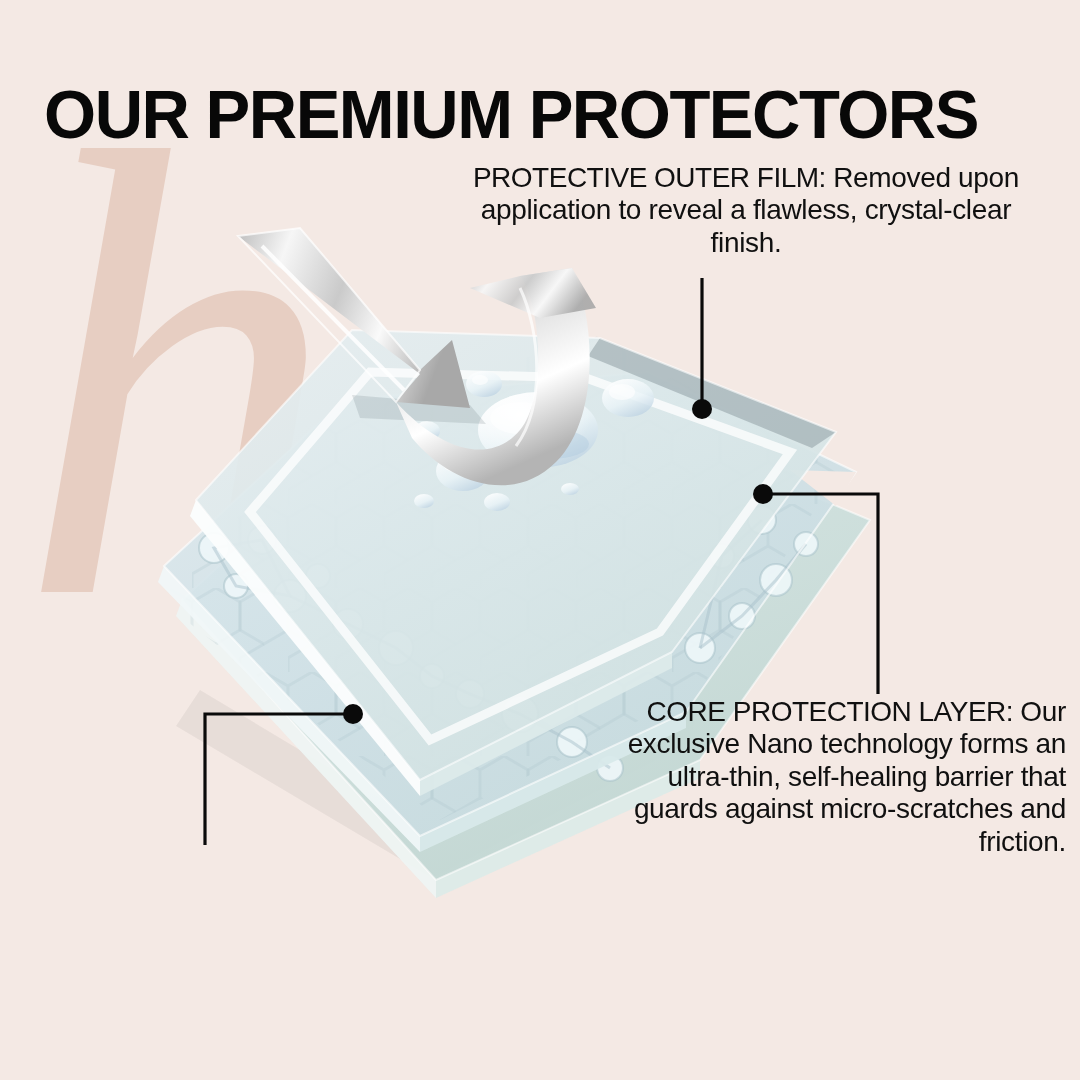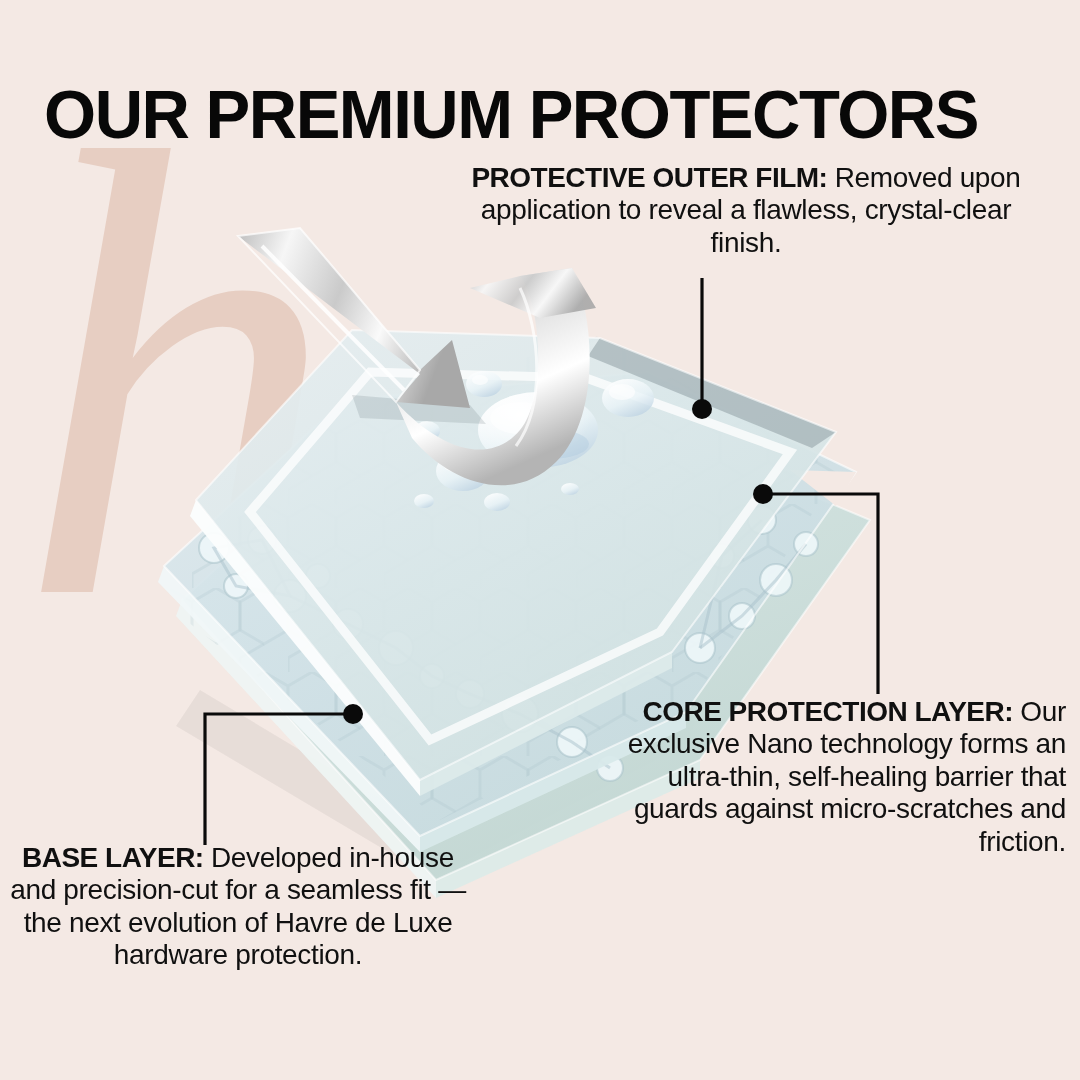--- a/index.html
+++ b/index.html
@@ -45,21 +45,21 @@
   .art{position:absolute;left:0;top:0;width:1080px;height:1080px;pointer-events:none;}
 
   
   .callout{
     position:absolute;
     font-size:28px;
     line-height:1.16;
     color:#101010;
     letter-spacing:-0.012em;
   }
-  .callout b{font-weight:700;letter-spacing:-0.018em;}
+  .callout b{font-weight:400;letter-spacing:-0.018em;}
 
   .co-outer{
     left:462px; top:162px; width:568px;
     text-align:center;
   }
   .co-core{
     left:604px; top:696px; width:462px;
     text-align:right;
   }
   .co-base{
@@ -266,18 +266,14 @@
   <div class="callout co-outer">
     <b>PROTECTIVE OUTER FILM: </b>
     <span>Removed upon application to reveal a flawless, crystal-clear finish.</span>
   </div>
 
   <div class="callout co-core">
     <b>CORE PROTECTION LAYER: </b>
     <span>Our exclusive Nano technology forms an ultra-thin, self-healing barrier that guards against micro-scratches and friction.</span>
   </div>
 
-  <div class="callout co-base">
-    <b>BASE LAYER: </b>
-    <span>Developed in-house and precision-cut for a seamless fit — the next evolution of Havre de Luxe hardware protection.</span>
-  </div>
 
 </div>
 
 </body></html>

